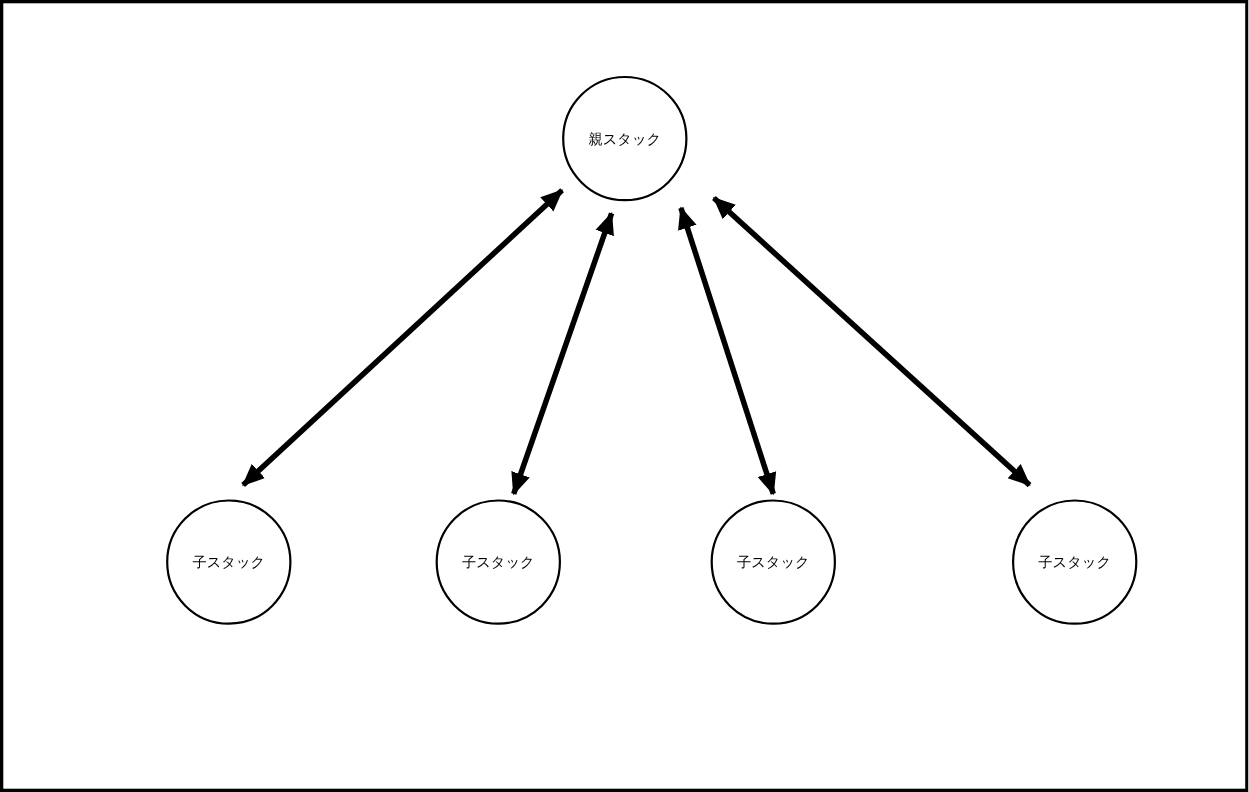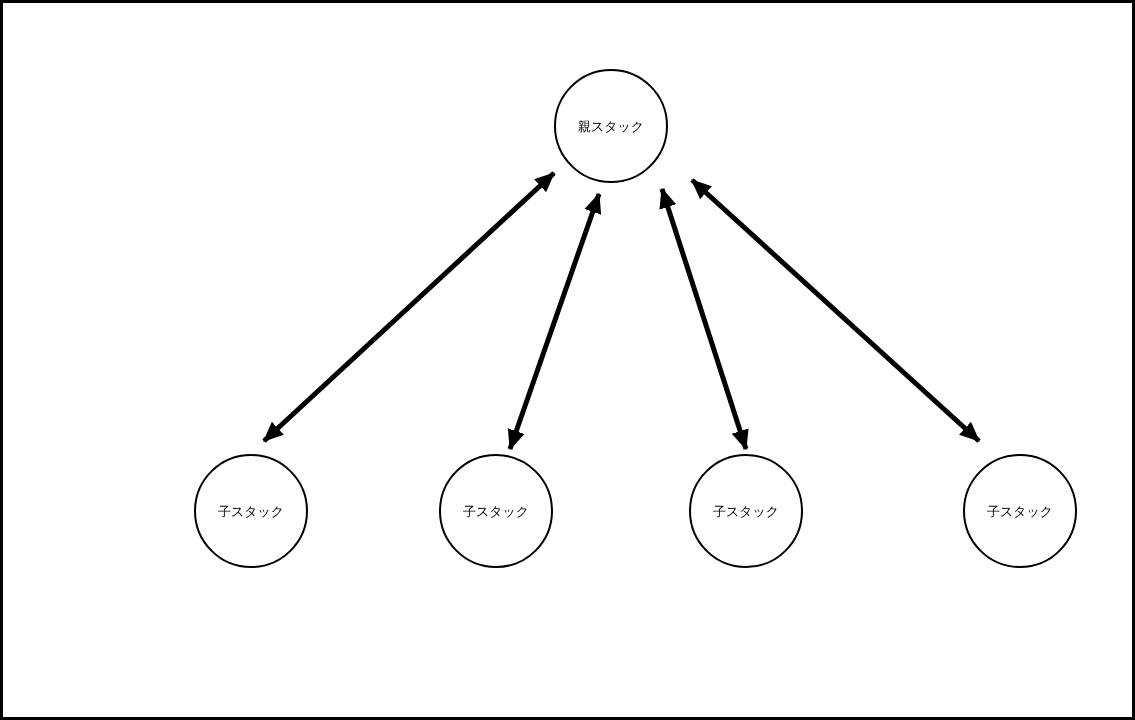--- a/index.html
+++ b/index.html
@@ -9,21 +9,20 @@
     font-family: "Liberation Sans", "DejaVu Sans", sans-serif;
   }
   .canvas {
     position: relative;
     width: 1135px;
     height: 720px;
     box-sizing: border-box;
     border: 3px solid #000000;
     background: #ffffff;
     overflow: hidden;
-    padding-left: 43px;
   }
   svg {
     display: block;
   }
   .node-label {
     font-family: "Liberation Sans", "DejaVu Sans", sans-serif;
   }
 </style>
 </head>
 <body>

